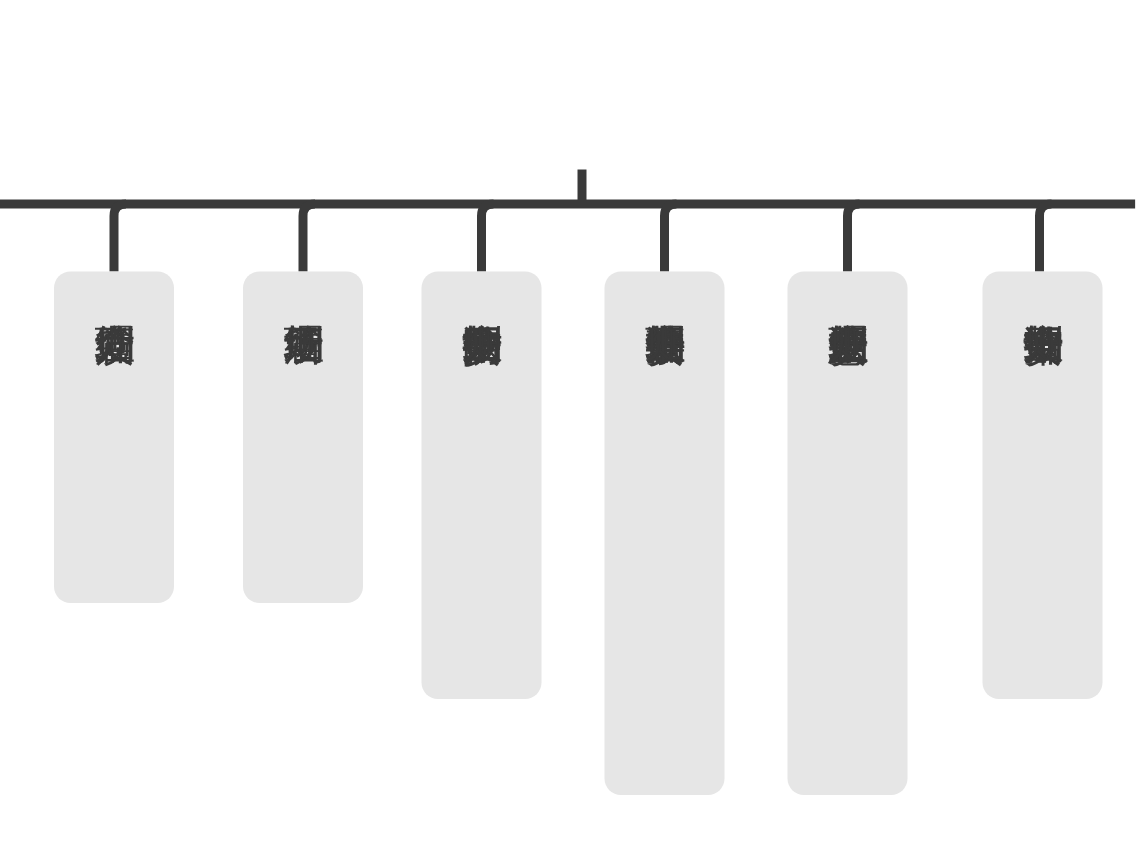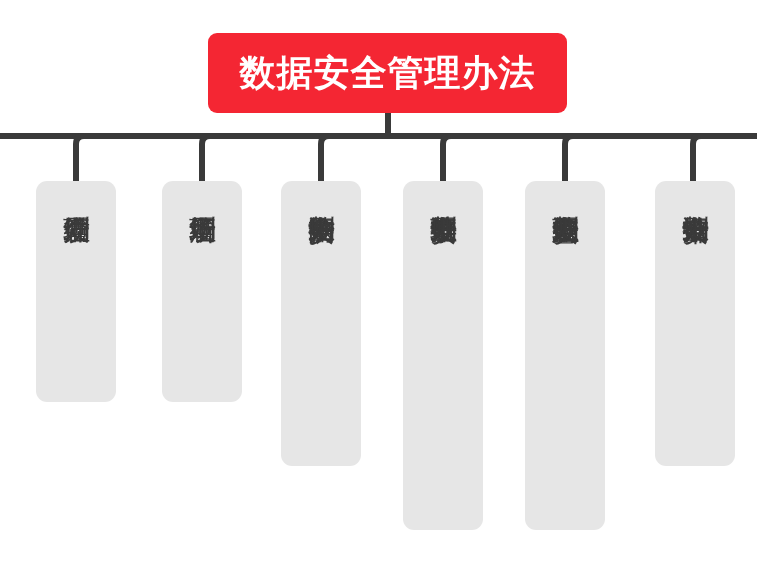--- a/index.html
+++ b/index.html
@@ -79,23 +79,20 @@
       <path d="M 0 136 L 757 136" stroke="#3A3A3A" stroke-width="6" fill="none" stroke-linecap="butt"></path>
       <path d="M 388 113 L 388 136" stroke="#3A3A3A" stroke-width="6" fill="none" stroke-linecap="butt"></path>
       <path d="M 84 136 Q 76 136 76 144 L 76 181" stroke="#3A3A3A" stroke-width="6" fill="none" stroke-linecap="butt"></path>
       <path d="M 210 136 Q 202 136 202 144 L 202 181" stroke="#3A3A3A" stroke-width="6" fill="none" stroke-linecap="butt"></path>
       <path d="M 329 136 Q 321 136 321 144 L 321 181" stroke="#3A3A3A" stroke-width="6" fill="none" stroke-linecap="butt"></path>
       <path d="M 451 136 Q 443 136 443 144 L 443 181" stroke="#3A3A3A" stroke-width="6" fill="none" stroke-linecap="butt"></path>
       <path d="M 573 136 Q 565 136 565 144 L 565 181" stroke="#3A3A3A" stroke-width="6" fill="none" stroke-linecap="butt"></path>
       <path d="M 701 136 Q 693 136 693 144 L 693 181" stroke="#3A3A3A" stroke-width="6" fill="none" stroke-linecap="butt"></path>
     </svg>
 
-  <div class="root-node">
-    <span class="root-label">数据安全管理办法</span>
-  </div>
 
   <div id="children-layer">
       <div class="child-node" style="left: 36px; top: 181px; width: 80px; height: 221px; background: rgb(230, 230, 230);">
         <span class="child-label" style="color: rgb(58, 58, 58);">介质管理细则</span>
       </div>
       <div class="child-node" style="left: 162px; top: 181px; width: 80px; height: 221px; background: rgb(230, 230, 230);">
         <span class="child-label" style="color: rgb(58, 58, 58);">场所管理细则</span>
       </div>
       <div class="child-node" style="left: 281px; top: 181px; width: 80px; height: 285px; background: rgb(230, 230, 230);">
         <span class="child-label" style="color: rgb(58, 58, 58);">数据安全防护细则</span>

